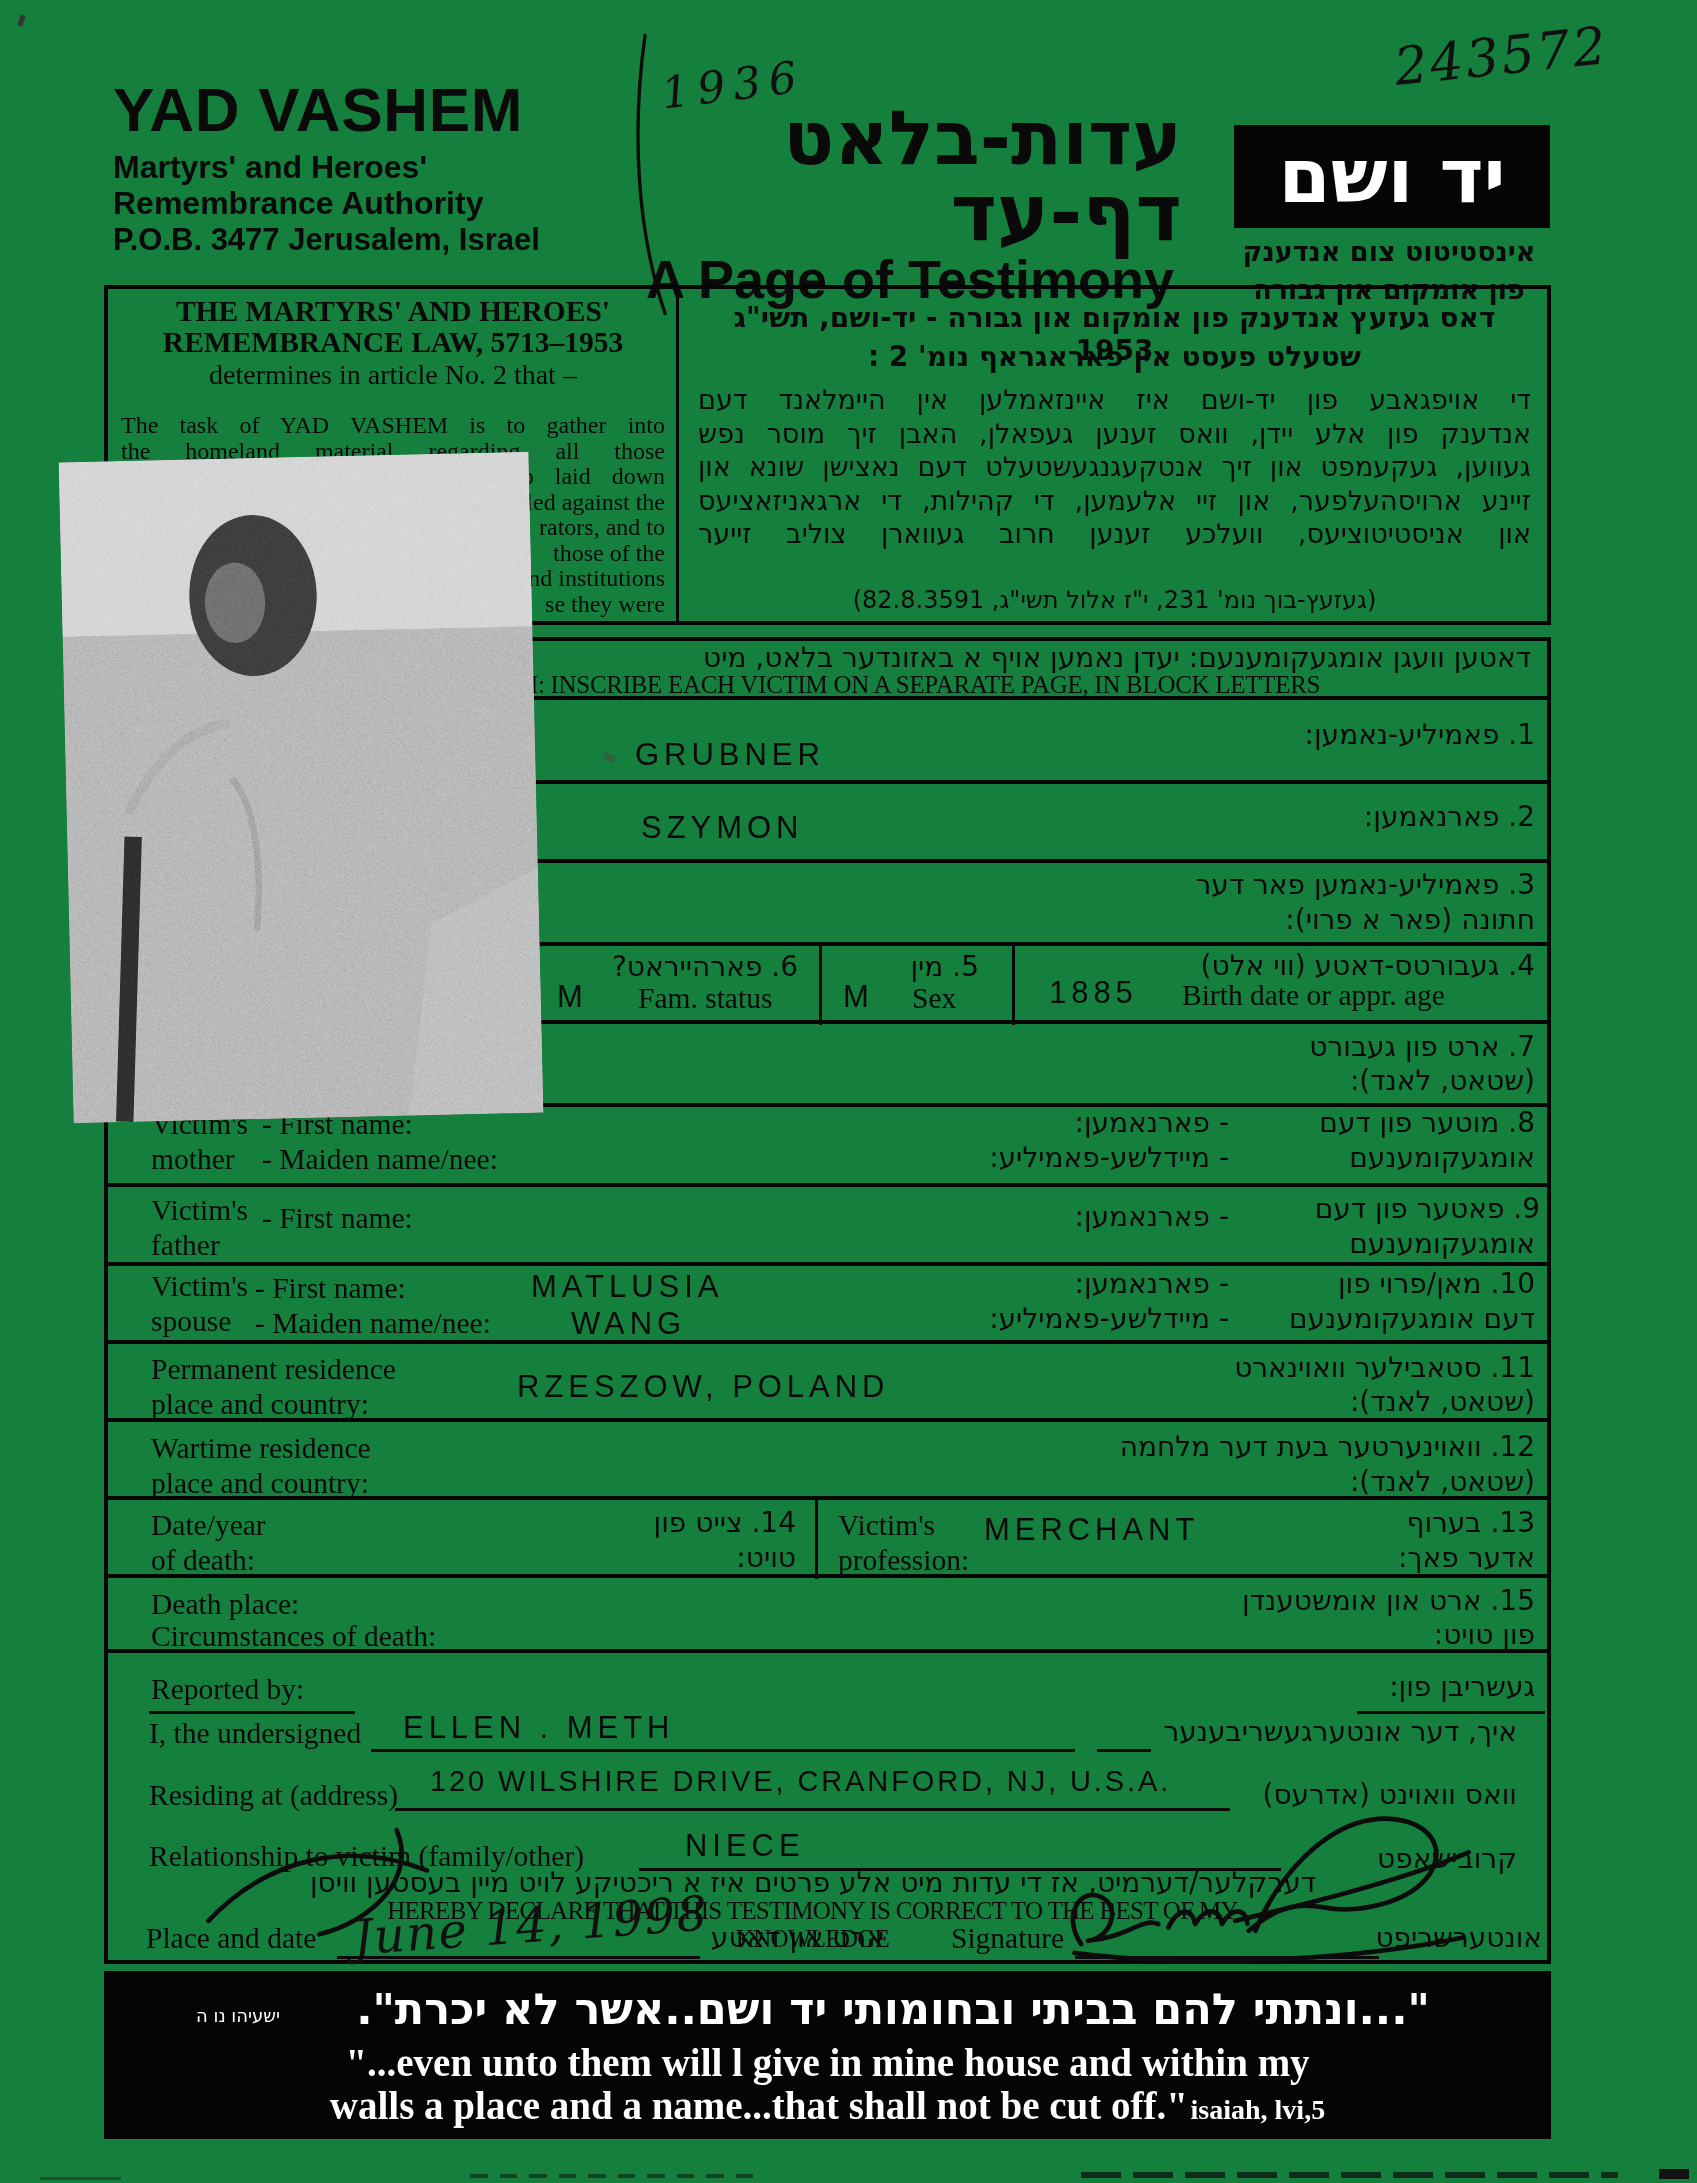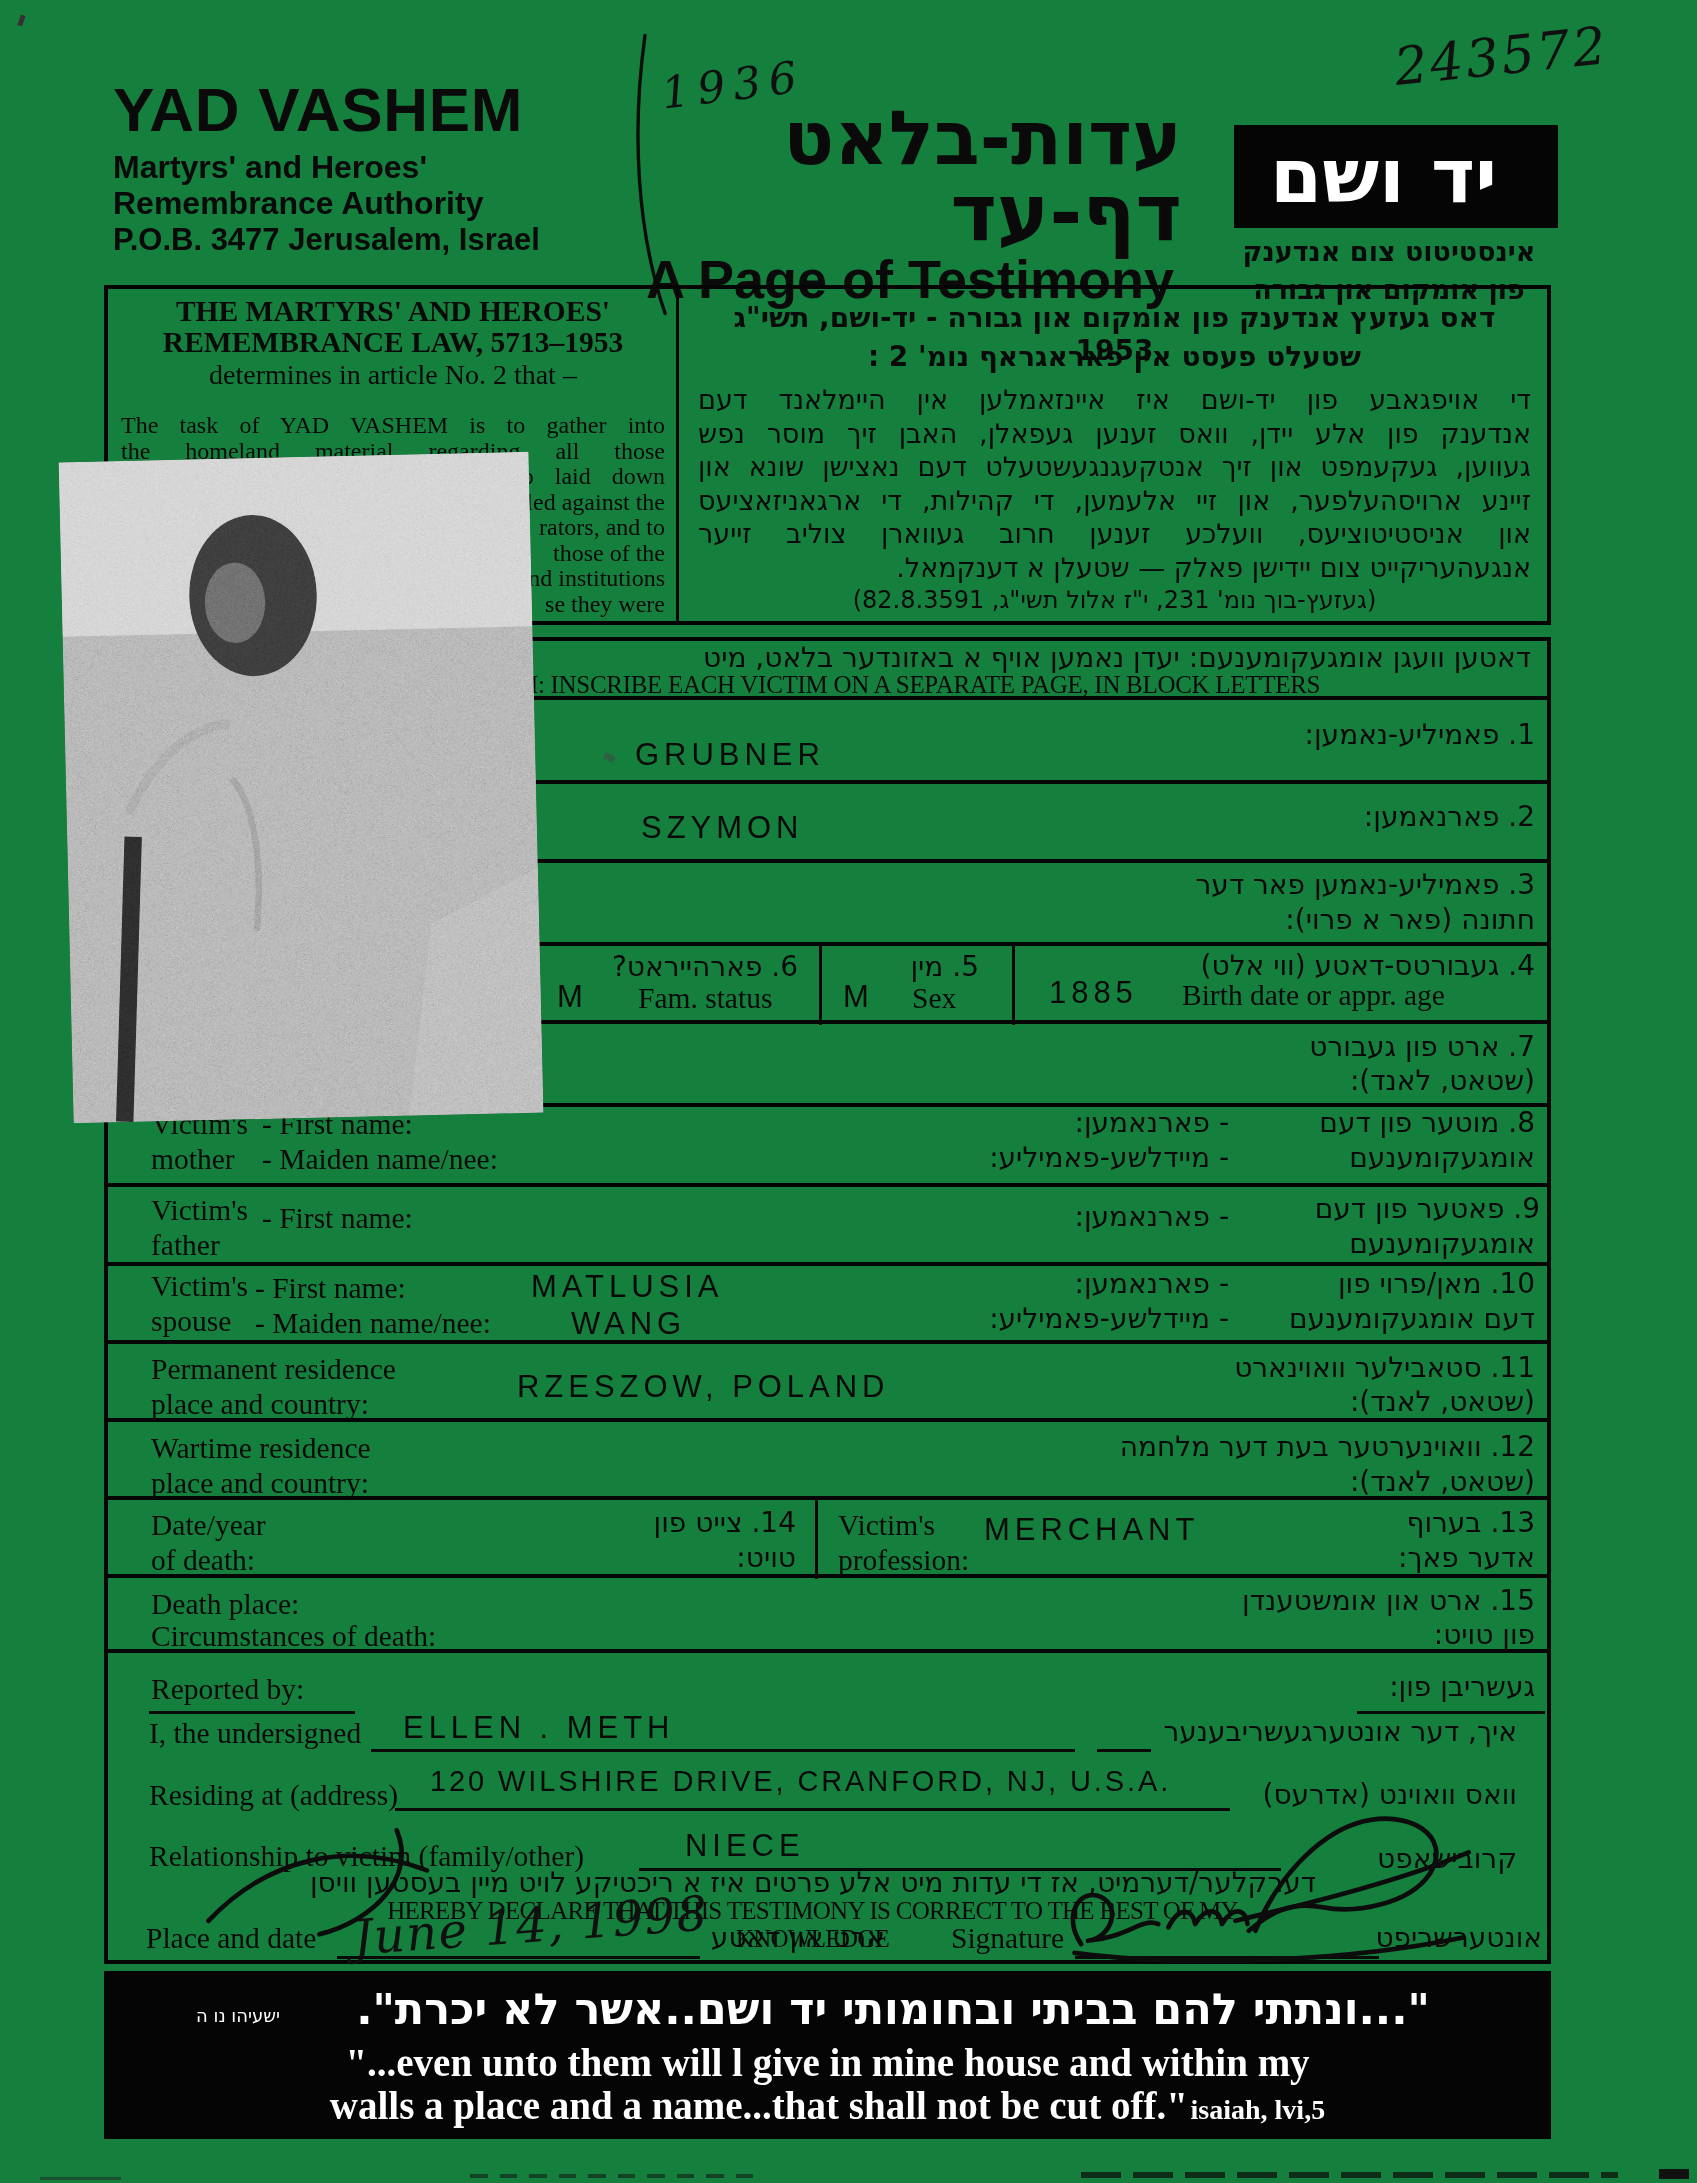--- a/index.html
+++ b/index.html
@@ -38,21 +38,21 @@
   <div class="a hand" style="left:661px;top:59px;font-size:44px;letter-spacing:8px;transform:rotate(-7deg);">1936</div>
 
   <div class="a" style="left:638px;top:101px;width:544px;">
     <div class="heb rt" style="font-size:75px;font-weight:bold;line-height:1.0;">עדות-בלאט</div>
     <div class="heb rt" style="font-size:79px;font-weight:bold;line-height:.95;">דף-עד</div>
     <div class="sans ctr" style="font-size:54px;font-weight:bold;line-height:1.05;">A Page of Testimony</div>
   </div>
 
   <div class="a hand" style="left:1394px;top:25.5px;font-size:52px;letter-spacing:2.7px;transform:rotate(-6deg);">243572</div>
 
-  <div class="a bar" style="left:1234px;top:125px;width:288px;height:103px;display:flex;align-items:center;padding-left:36px;">
+  <div class="a bar" style="left:1234px;top:125px;width:316px;height:103px;display:flex;align-items:center;justify-content:center;">
     <div class="heb" style="color:#ffffff;font-size:75px;font-weight:bold;line-height:1;">יד ושם</div>
   </div>
   <div class="a heb ctr" style="left:1234px;top:236px;width:310px;font-size:27px;font-weight:bold;">אינסטיטוט צום אנדענק</div>
   <div class="a heb ctr" style="left:1234px;top:274px;width:310px;font-size:27px;font-weight:bold;">פון אומקום און גבורה</div>
 
   <div class="a bar" style="left:104px;top:285px;width:1447px;height:4px;"></div>
   <div class="a bar" style="left:104px;top:621px;width:1447px;height:4px;"></div>
   <div class="a bar" style="left:104px;top:285px;width:4px;height:340px;"></div>
   <div class="a bar" style="left:1547px;top:285px;width:4px;height:340px;"></div>
   <div class="a bar" style="left:676px;top:285px;width:3.4px;height:340px;"></div>
@@ -69,21 +69,20 @@
   <div class="a ser rt" style="left:121px;top:565px;width:544px;font-size:24px;">nd institutions</div>
   <div class="a ser rt" style="left:121px;top:591px;width:544px;font-size:24px;">se they were</div>
 
   <div class="a heb ctr" style="left:698px;top:301px;width:833px;font-size:28px;font-weight:bold;">דאס געזעץ אנדענק פון אומקום און גבורה - יד-ושם, תשי"ג 1953</div>
   <div class="a heb ctr" style="left:698px;top:340px;width:833px;font-size:28px;font-weight:bold;">שטעלט פעסט אין פאראגראף נומ' 2 :</div>
   <div class="a heb jl" style="left:698px;top:384px;width:833px;font-size:27px;">די אויפגאבע פון יד-ושם איז איינזאמלען אין היימלאנד דעם</div>
   <div class="a heb jl" style="left:698px;top:418px;width:833px;font-size:27px;">אנדענק פון אלע יידן, וואס זענען געפאלן, האבן זיך מוסר נפש</div>
   <div class="a heb jl" style="left:698px;top:451px;width:833px;font-size:27px;">געווען, געקעמפט און זיך אנטקעגנגעשטעלט דעם נאצישן שונא און</div>
   <div class="a heb jl" style="left:698px;top:485px;width:833px;font-size:27px;">זיינע ארויסהעלפער, און זיי אלעמען, די קהילות, די ארגאניזאציעס</div>
   <div class="a heb jl" style="left:698px;top:518px;width:833px;font-size:27px;">און אניסטיטוציעס, וועלכע זענען חרוב געווארן צוליב זייער</div>
-  <div class="a heb rt" style="left:698px;top:552px;width:833px;font-size:27px;">אנגעהעריקייט צום יידישן פאלק — שטעלן א דענקמאל.</div>
   <div class="a heb ctr" style="left:698px;top:586px;width:833px;font-size:24px;">(געזעץ-בוך נומ' 231, י"ז אלול תשי"ג, 82.8.3591)</div>
 
   <div class="a bar" style="left:104px;top:637px;width:1447px;height:4px;"></div>
   <div class="a bar" style="left:104px;top:637px;width:4px;height:1327px;"></div>
   <div class="a bar" style="left:1547px;top:637px;width:4px;height:1327px;"></div>
   <div class="a bar" style="left:104px;top:1960px;width:1447px;height:4px;"></div>
 
   <div class="a bar" style="left:104px;top:696px;width:1447px;height:4px;"></div>
   <div class="a bar" style="left:104px;top:780px;width:1447px;height:4px;"></div>
   <div class="a bar" style="left:104px;top:859px;width:1447px;height:4px;"></div>

